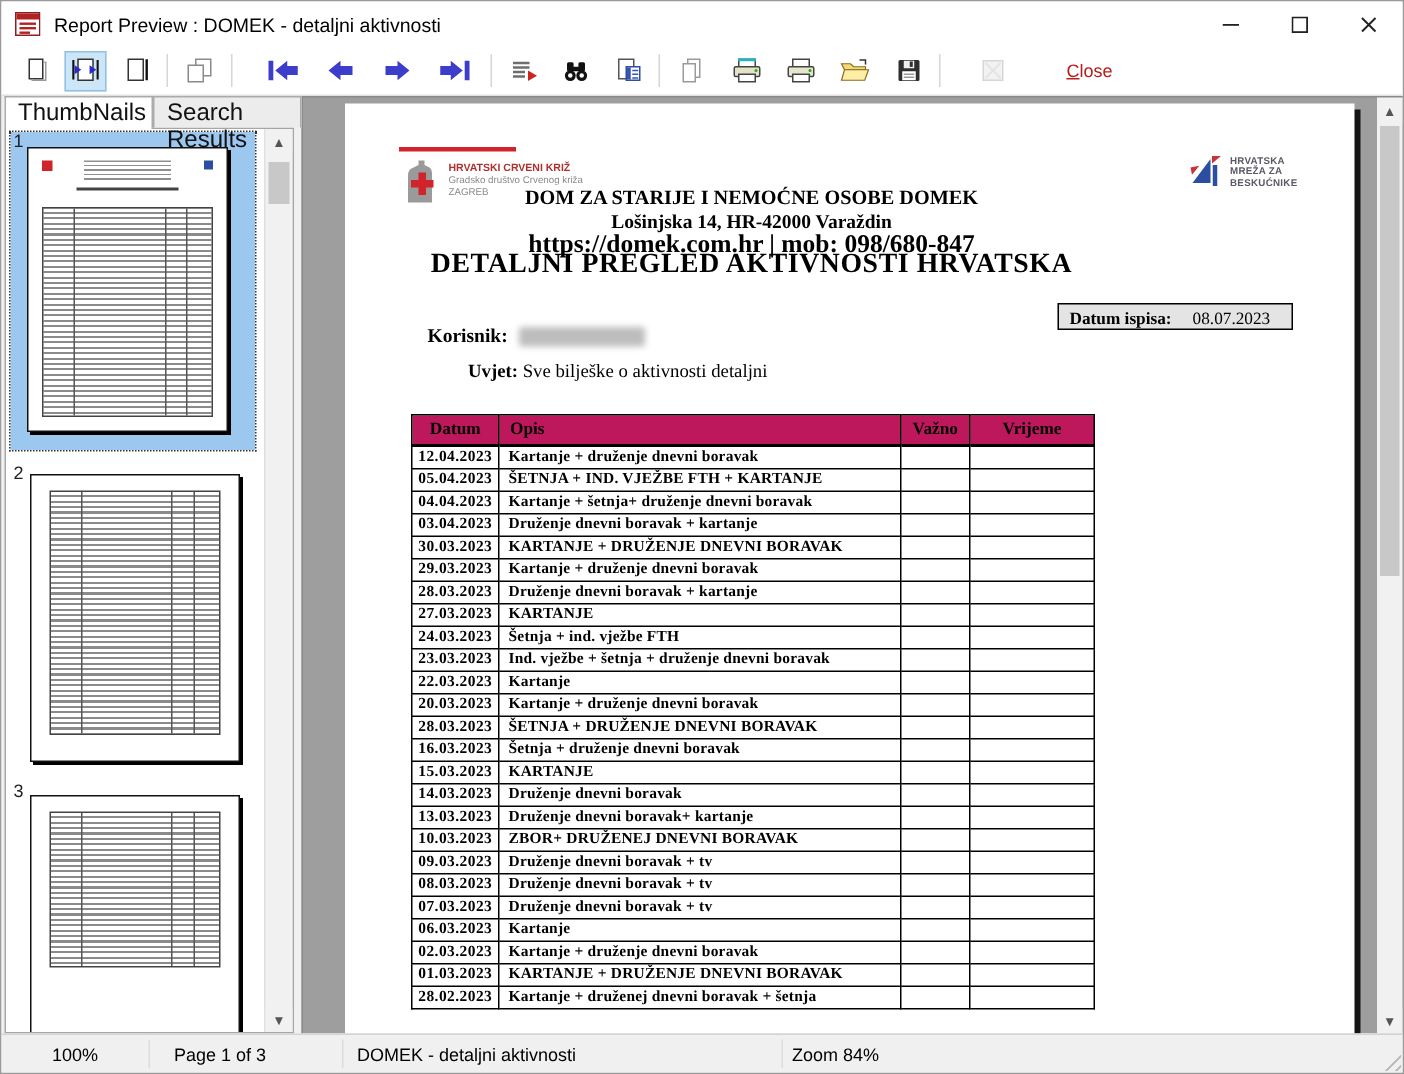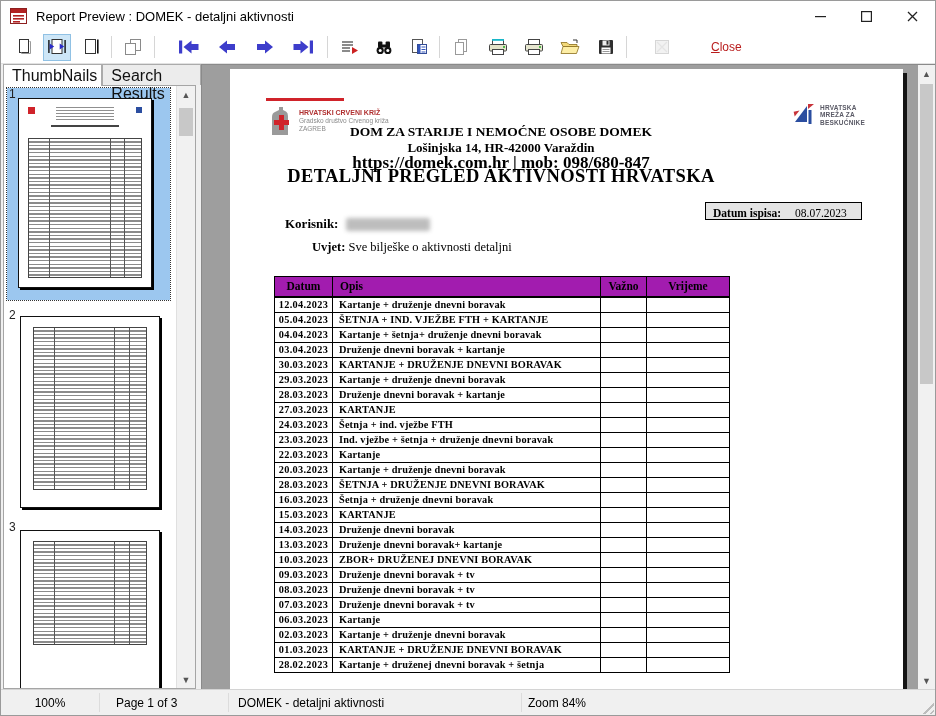--- a/index.html
+++ b/index.html
@@ -82,21 +82,21 @@
   .date-box .lbl { font-size:11.5px; font-weight:bold; }
   .date-box .val { font-size:11.5px; margin-left:14px; }
 
   .korisnik-row { position:absolute; left:55px; top:147px; display:flex; align-items:center; }
   .korisnik-row .lbl { font-size:13px; font-weight:bold; }
   .redacted { width:84px; height:13px; margin-left:8px; background:#bdbdbd; filter:blur(2px); border-radius:2px; }
   .uvjet-row { position:absolute; left:82px; top:171px; font-size:12.5px; }
   .uvjet-row .lbl { font-weight:bold; }
 
   table.report { position:absolute; left:44px; top:207px; width:455px; border-collapse:collapse; table-layout:fixed; }
-  table.report th { border:1.5px solid #000; border-bottom:2.5px solid #000; height:20px; font-size:11.5px; font-weight:bold; background:#a21caf; }
+  table.report th { border:1.5px solid #000; border-bottom:2.5px solid #000; height:20px; font-size:11.5px; font-weight:bold; background:#be185d; }
   table.report th.h1 { text-align:left; padding-left:7px; }
   table.report td { border:1px solid #000; height:14.8px; font-size:10.3px; font-weight:bold; white-space:nowrap; overflow:hidden; padding:0 3px; letter-spacing:0.15px; line-height:14px; }
   table.report td.c0 { text-align:center; letter-spacing:0.3px; }
   table.report td.c1 { padding-left:6px; }
 
   
   .statusbar { position:absolute; left:0; right:0; bottom:0; height:26px; background:#f0f0f0; border-top:1px solid #d4d4d4; font-size:12px; color:#000; }
   .sb-sep { position:absolute; top:3px; bottom:3px; width:1px; background:#dcdcdc; }
   .sb-text { position:absolute; top:0; height:100%; display:flex; align-items:center; }
   .sb-scale { left:0; width:98px; justify-content:center; }

